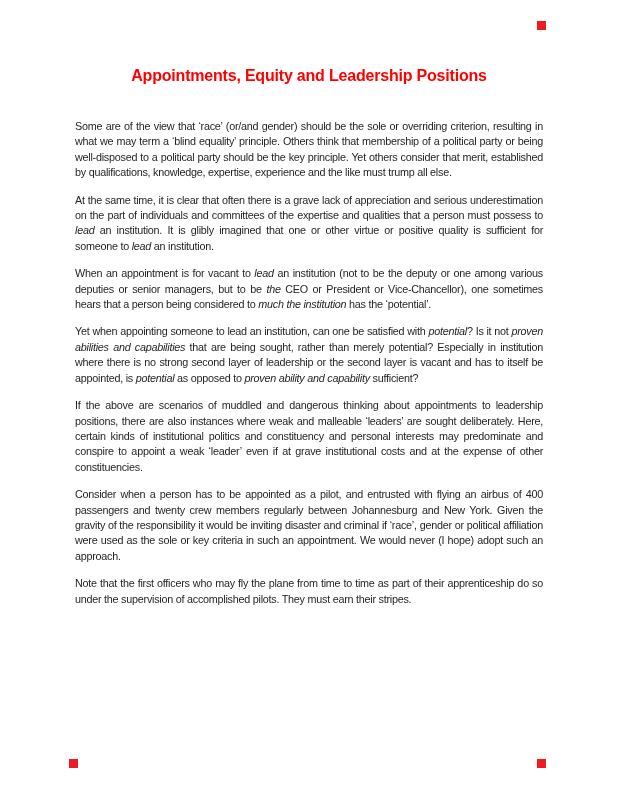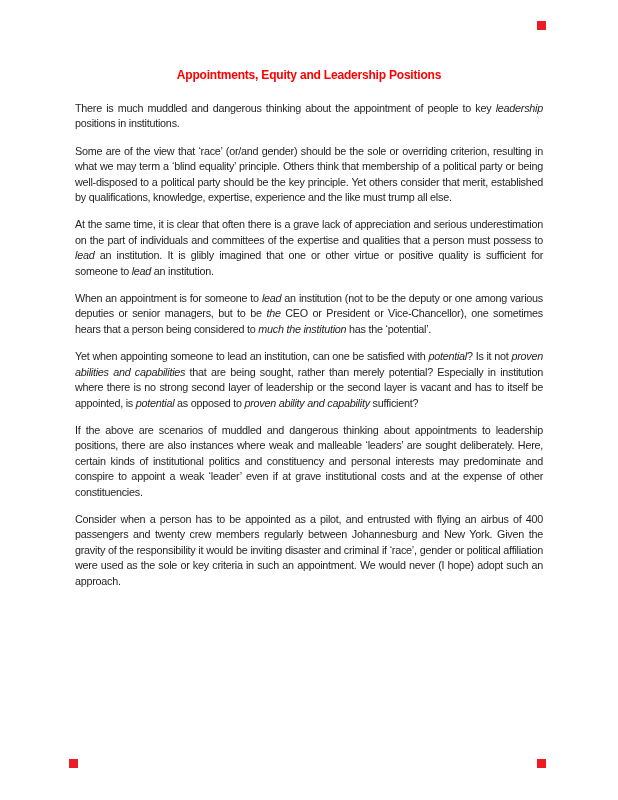--- a/index.html
+++ b/index.html
@@ -14,22 +14,22 @@
     position: relative;
     overflow: hidden;
   }
   .page {
     position: absolute;
     left: 75px;
     top: 68px;
     width: 468px;
   }
   .doc-title {
-    margin: 0 0 18px 0;
-    font-size: 12px;
+    margin: 0 0 36px 0;
+    font-size: 16px;
     line-height: 15px;
     font-weight: bold;
     letter-spacing: -0.2px;
     text-align: center;
     color: var(--title, #ff0000);
   }
   .para {
     margin: 0 0 12px 0;
     font-size: 10.8px;
     letter-spacing: -0.25px;
@@ -47,24 +47,24 @@
   }
   .mark-tr { left: 537px; top: 21px; }
   .mark-bl { left: 69px;  top: 759px; }
   .mark-br { left: 537px; top: 759px; }
 </style>
 </head>
 <body>
 
 <div class="page">
   <h1 class="doc-title">Appointments, Equity and Leadership Positions</h1>
-  <p class="para"><span>There is much muddled and dangerous thinking about the appointment of people to key </span><i>leadership</i><span> positions in institutions.</span></p>
   <p class="para"><span>Some are of the view that ‘race’ (or/and gender) should be the sole or overriding criterion, resulting in what we may term a ‘blind equality’ principle. Others think that membership of a political party or being well-disposed to a political party should be the key principle. Yet others consider that merit, established by qualifications, knowledge, expertise, experience and the like must trump all else.</span></p>
   <p class="para"><span>At the same time, it is clear that often there is a grave lack of appreciation and serious underestimation on the part of individuals and committees of the expertise and qualities that a person must possess to </span><i>lead</i><span> an institution. It is glibly imagined that one or other virtue or positive quality is sufficient for someone to </span><i>lead</i><span> an institution.</span></p>
-  <p class="para"><span>When an appointment is for someone to </span><i>lead</i><span> an institution (not to be the deputy or one among various deputies or senior managers, but to be </span><i>the</i><span> CEO or President or Vice-Chancellor), one sometimes hears that a person being considered to </span><i>much the institution</i><span> has the ‘potential’.</span></p>
+  <p class="para"><span>When an appointment is for vacant to </span><i>lead</i><span> an institution (not to be the deputy or one among various deputies or senior managers, but to be </span><i>the</i><span> CEO or President or Vice-Chancellor), one sometimes hears that a person being considered to </span><i>much the institution</i><span> has the ‘potential’.</span></p>
   <p class="para"><span>Yet when appointing someone to lead an institution, can one be satisfied with </span><i>potential</i><span>? Is it not </span><i>proven abilities and capabilities</i><span> that are being sought, rather than merely potential? Especially in institution where there is no strong second layer of leadership or the second layer is vacant and has to itself be appointed, is </span><i>potential</i><span> as opposed to </span><i>proven ability and capability</i><span> sufficient?</span></p>
   <p class="para"><span>If the above are scenarios of muddled and dangerous thinking about appointments to leadership positions, there are also instances where weak and malleable ‘leaders’ are sought deliberately. Here, certain kinds of institutional politics and constituency and personal interests may predominate and conspire to appoint a weak ‘leader’ even if at grave institutional costs and at the expense of other constituencies.</span></p>
   <p class="para"><span>Consider when a person has to be appointed as a pilot, and entrusted with flying an airbus of 400 passengers and twenty crew members regularly between Johannesburg and New York. Given the gravity of the responsibility it would be inviting disaster and criminal if ‘race’, gender or political affiliation were used as the sole or key criteria in such an appointment. We would never (I hope) adopt such an approach.</span></p>
+  <p class="para"><span>Note that the first officers who may fly the plane from time to time as part of their apprenticeship do so under the supervision of accomplished pilots. They must earn their stripes.</span></p>
 </div>
 
 <div class="mark mark-tr"></div>
 <div class="mark mark-bl"></div>
 <div class="mark mark-br"></div>
 
 </body></html>

